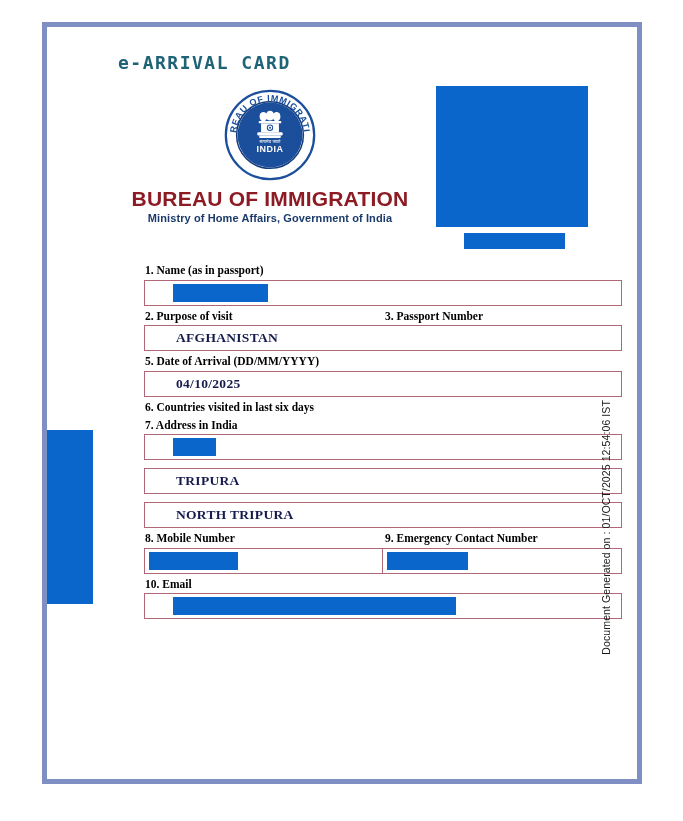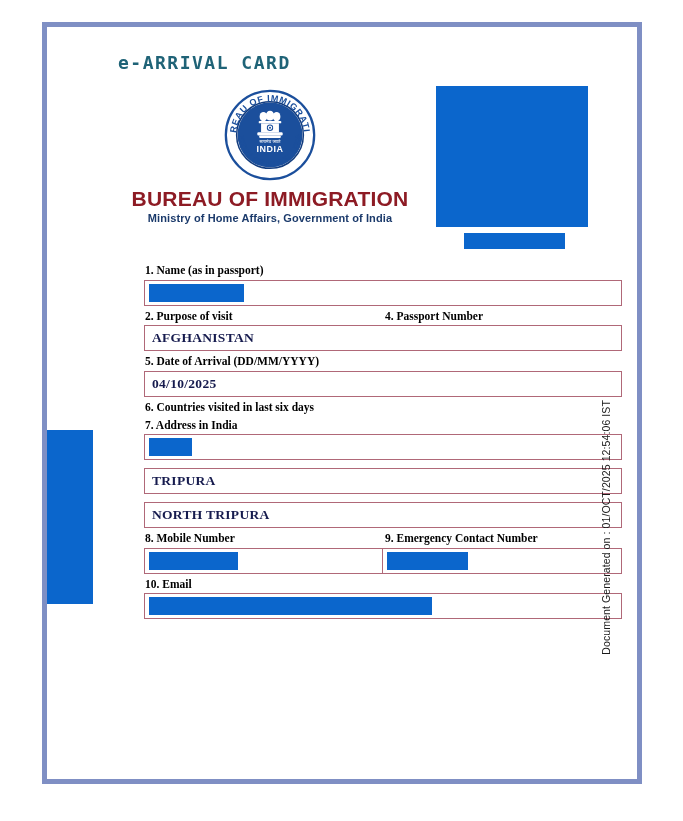--- a/index.html
+++ b/index.html
@@ -115,20 +115,21 @@
   .label-row .f-label.right { width: 238px; }
 
   .f-box {
     border: 1px solid #b06878;
     height: 26px;
     box-sizing: border-box;
     display: flex;
     align-items: center;
     background: #ffffff;
     margin-bottom: 2px;
+    padding-left: 24px;
   }
   .f-box.split { padding: 0; }
   .f-cell {
     height: 100%;
     display: flex;
     align-items: center;
     box-sizing: border-box;
   }
   .f-cell.left  { width: 238px; border-right: 1px solid #b06878; }
   .f-cell.right { flex: 1; }
@@ -224,21 +225,21 @@
 
   <div class="form">
 
     <div class="f-label">1. Name (as in passport)</div>
     <div class="f-box">
       <div class="f-redact w-name"></div>
     </div>
 
     <div class="label-row">
       <div class="f-label left">2. Purpose of visit</div>
-      <div class="f-label right">4. Passport Number</div>
+      <div class="f-label right">3. Passport Number</div>
     </div>
 
     <div class="f-box">
       <span class="f-value">AFGHANISTAN</span>
     </div>
 
     <div class="f-label">5. Date of Arrival (DD/MM/YYYY)</div>
     <div class="f-box">
       <span class="f-value">04/10/2025</span>
     </div>

